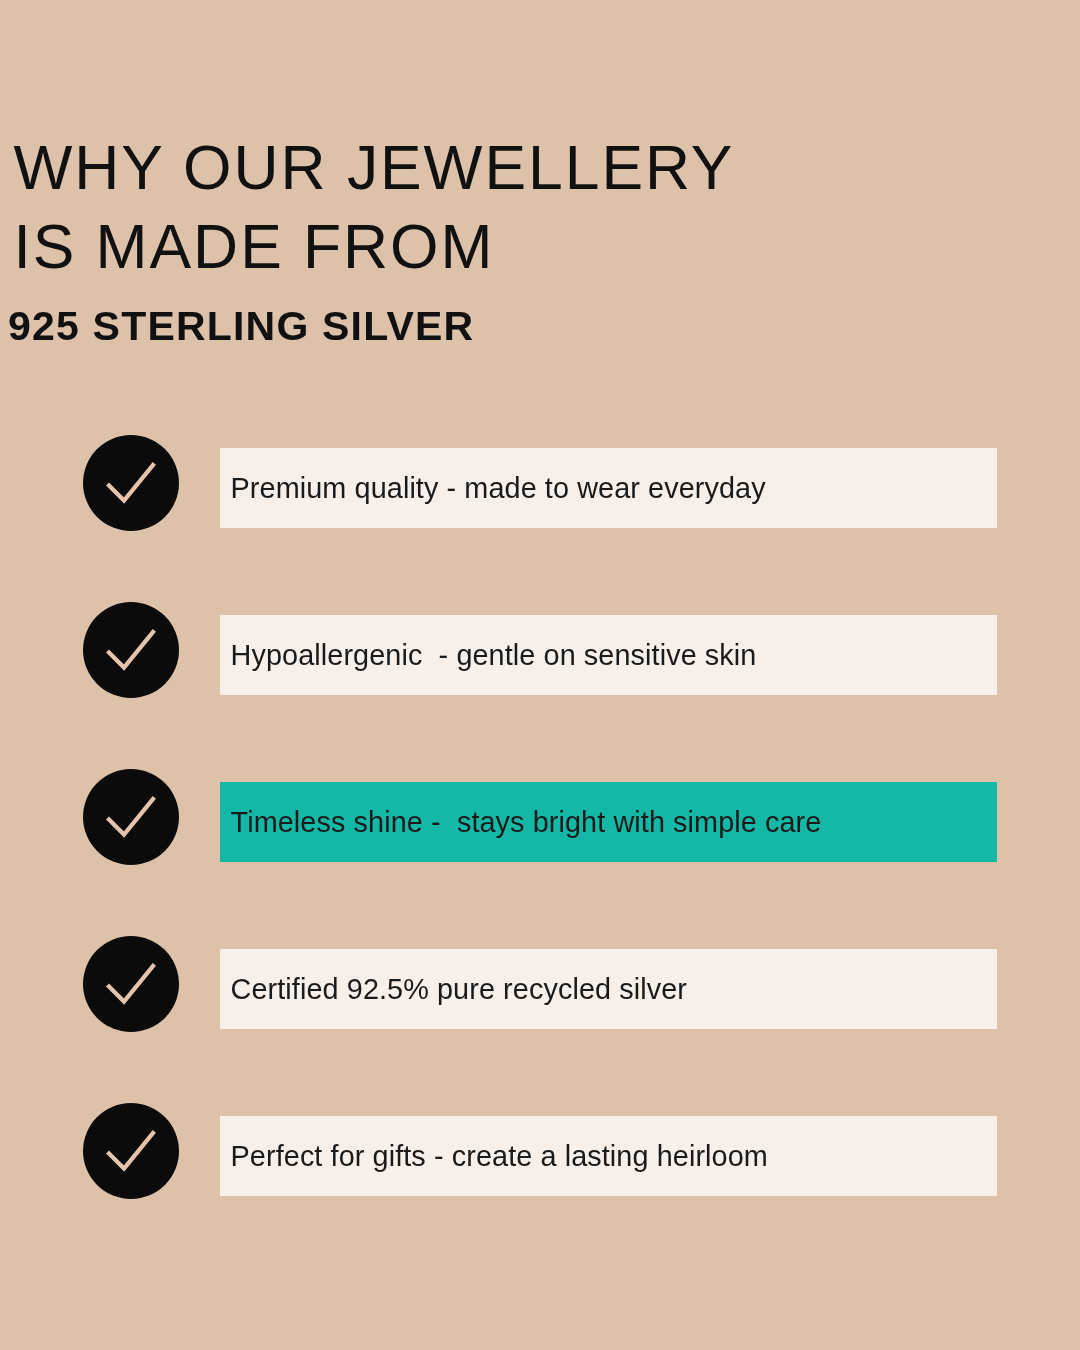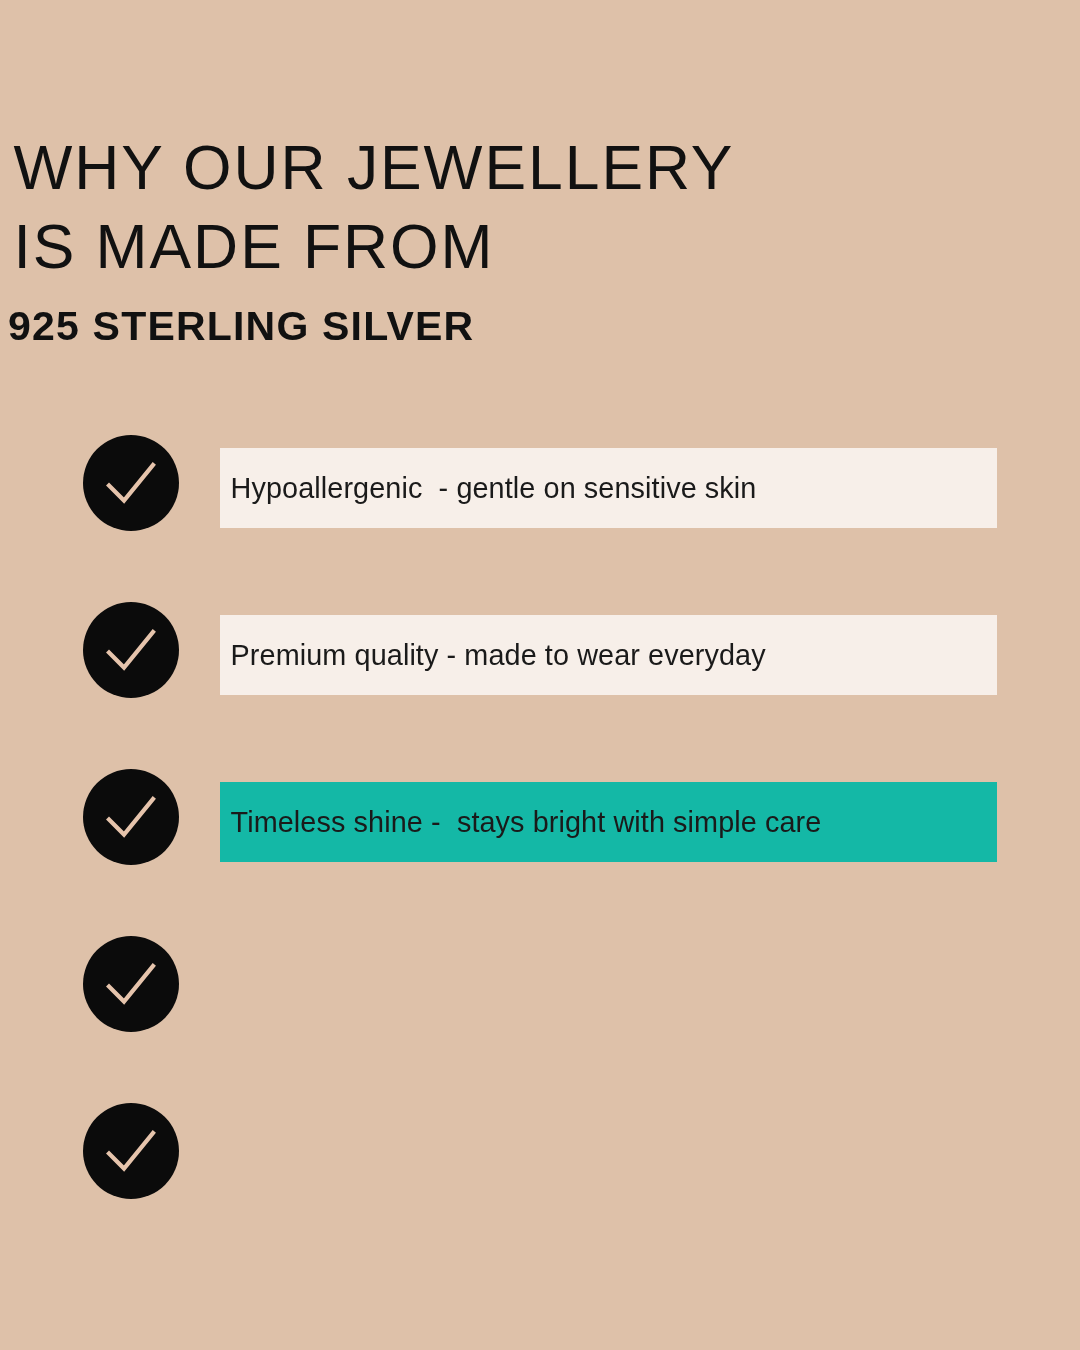--- a/index.html
+++ b/index.html
@@ -129,56 +129,62 @@
 
   <div class="benefits">
 
     <div class="benefit-row">
       <div class="check-badge" style="background: rgb(11, 11, 11);">
         <svg viewBox="0 0 96 96" aria-hidden="true">
           <path d="M26 50.5 L41 65.5 L70 30" style="stroke: rgb(230, 196, 172);"></path>
         </svg>
       </div>
       <div class="benefit-bar" style="background: rgb(247, 239, 233);">
-        <span class="benefit-text">Hypoallergenic  - gentle on sensitive skin</span>
+        <span class="benefit-text">Premium quality - made to wear everyday</span>
       </div>
     </div>
 
     <div class="benefit-row">
       <div class="check-badge" style="background: rgb(11, 11, 11);">
         <svg viewBox="0 0 96 96" aria-hidden="true">
           <path d="M26 50.5 L41 65.5 L70 30" style="stroke: rgb(230, 196, 172);"></path>
         </svg>
       </div>
       <div class="benefit-bar" style="background: rgb(247, 239, 233);">
-        <span class="benefit-text">Premium quality - made to wear everyday</span>
+        <span class="benefit-text">Hypoallergenic  - gentle on sensitive skin</span>
       </div>
     </div>
 
     <div class="benefit-row">
       <div class="check-badge" style="background: rgb(11, 11, 11);">
         <svg viewBox="0 0 96 96" aria-hidden="true">
           <path d="M26 50.5 L41 65.5 L70 30" style="stroke: rgb(230, 196, 172);"></path>
         </svg>
       </div>
       <div class="benefit-bar" style="background: #14b8a6;">
         <span class="benefit-text">Timeless shine -  stays bright with simple care</span>
       </div>
     </div>
 
     <div class="benefit-row">
       <div class="check-badge" style="background: rgb(11, 11, 11);">
         <svg viewBox="0 0 96 96" aria-hidden="true">
           <path d="M26 50.5 L41 65.5 L70 30" style="stroke: rgb(230, 196, 172);"></path>
         </svg>
       </div>
+      <div class="benefit-bar" style="background: rgb(247, 239, 233);">
+        <span class="benefit-text">Certified 92.5% pure recycled silver</span>
+      </div>
     </div>
 
     <div class="benefit-row">
       <div class="check-badge" style="background: rgb(11, 11, 11);">
         <svg viewBox="0 0 96 96" aria-hidden="true">
           <path d="M26 50.5 L41 65.5 L70 30" style="stroke: rgb(230, 196, 172);"></path>
         </svg>
       </div>
+      <div class="benefit-bar" style="background: rgb(247, 239, 233);">
+        <span class="benefit-text">Perfect for gifts - create a lasting heirloom</span>
+      </div>
     </div>
 
   </div>
 </div>
 
 </body></html>

